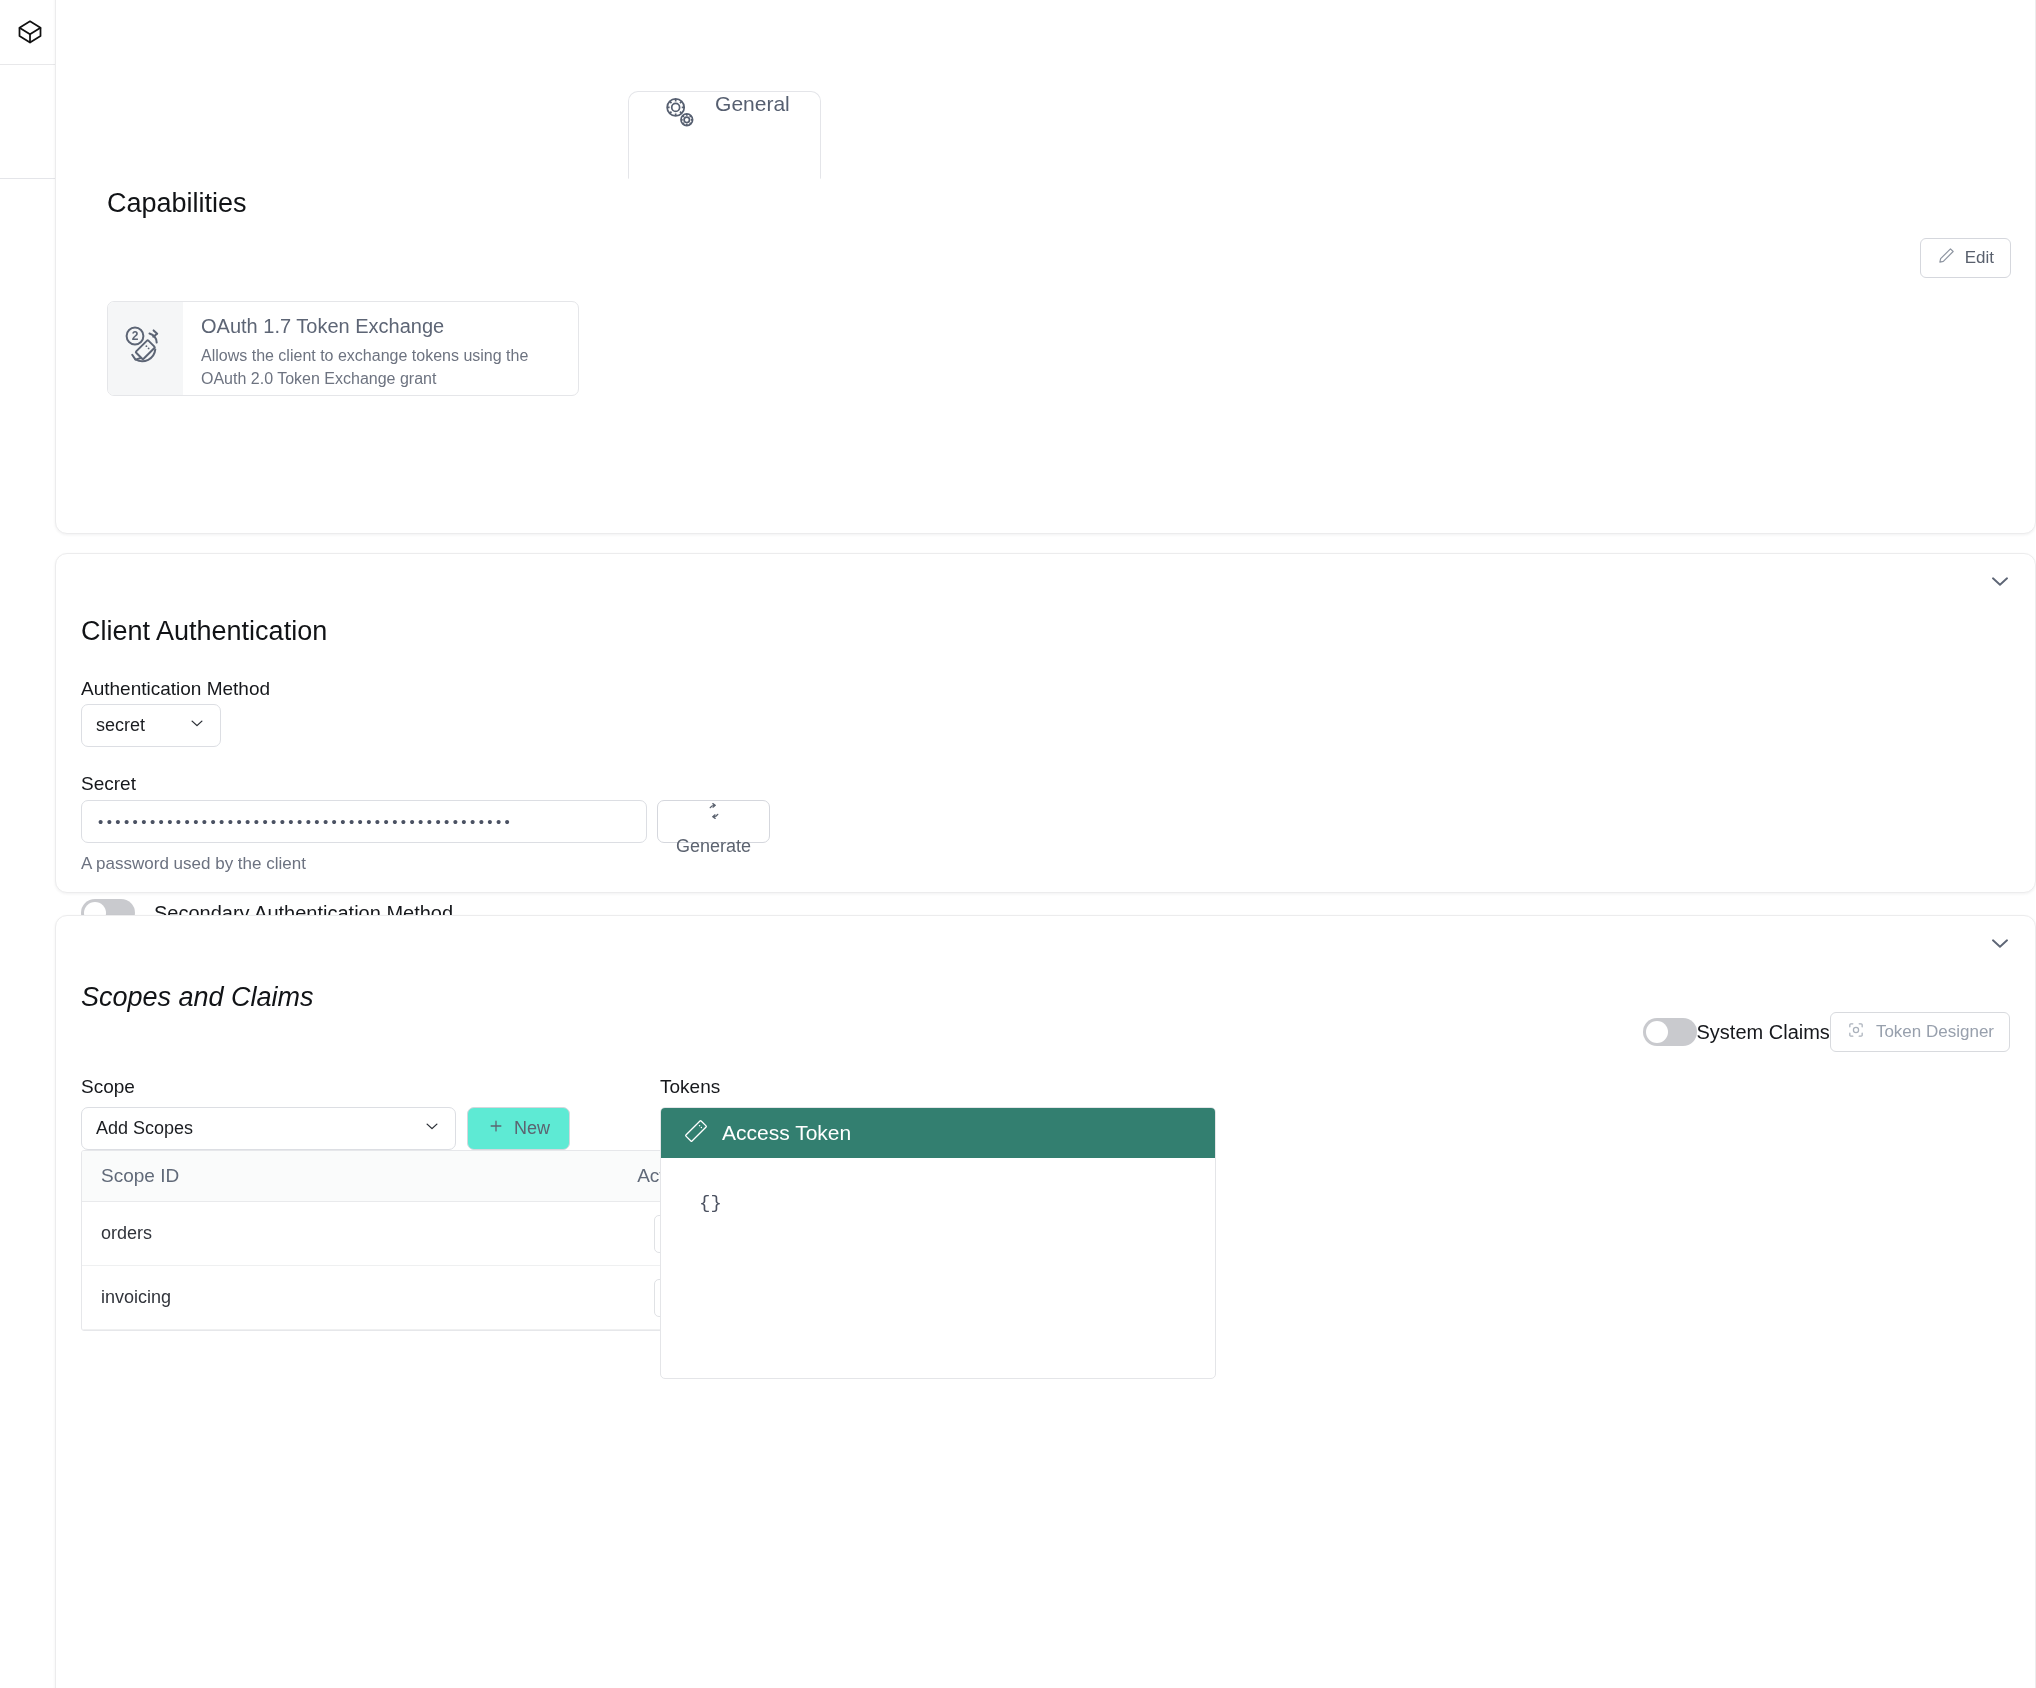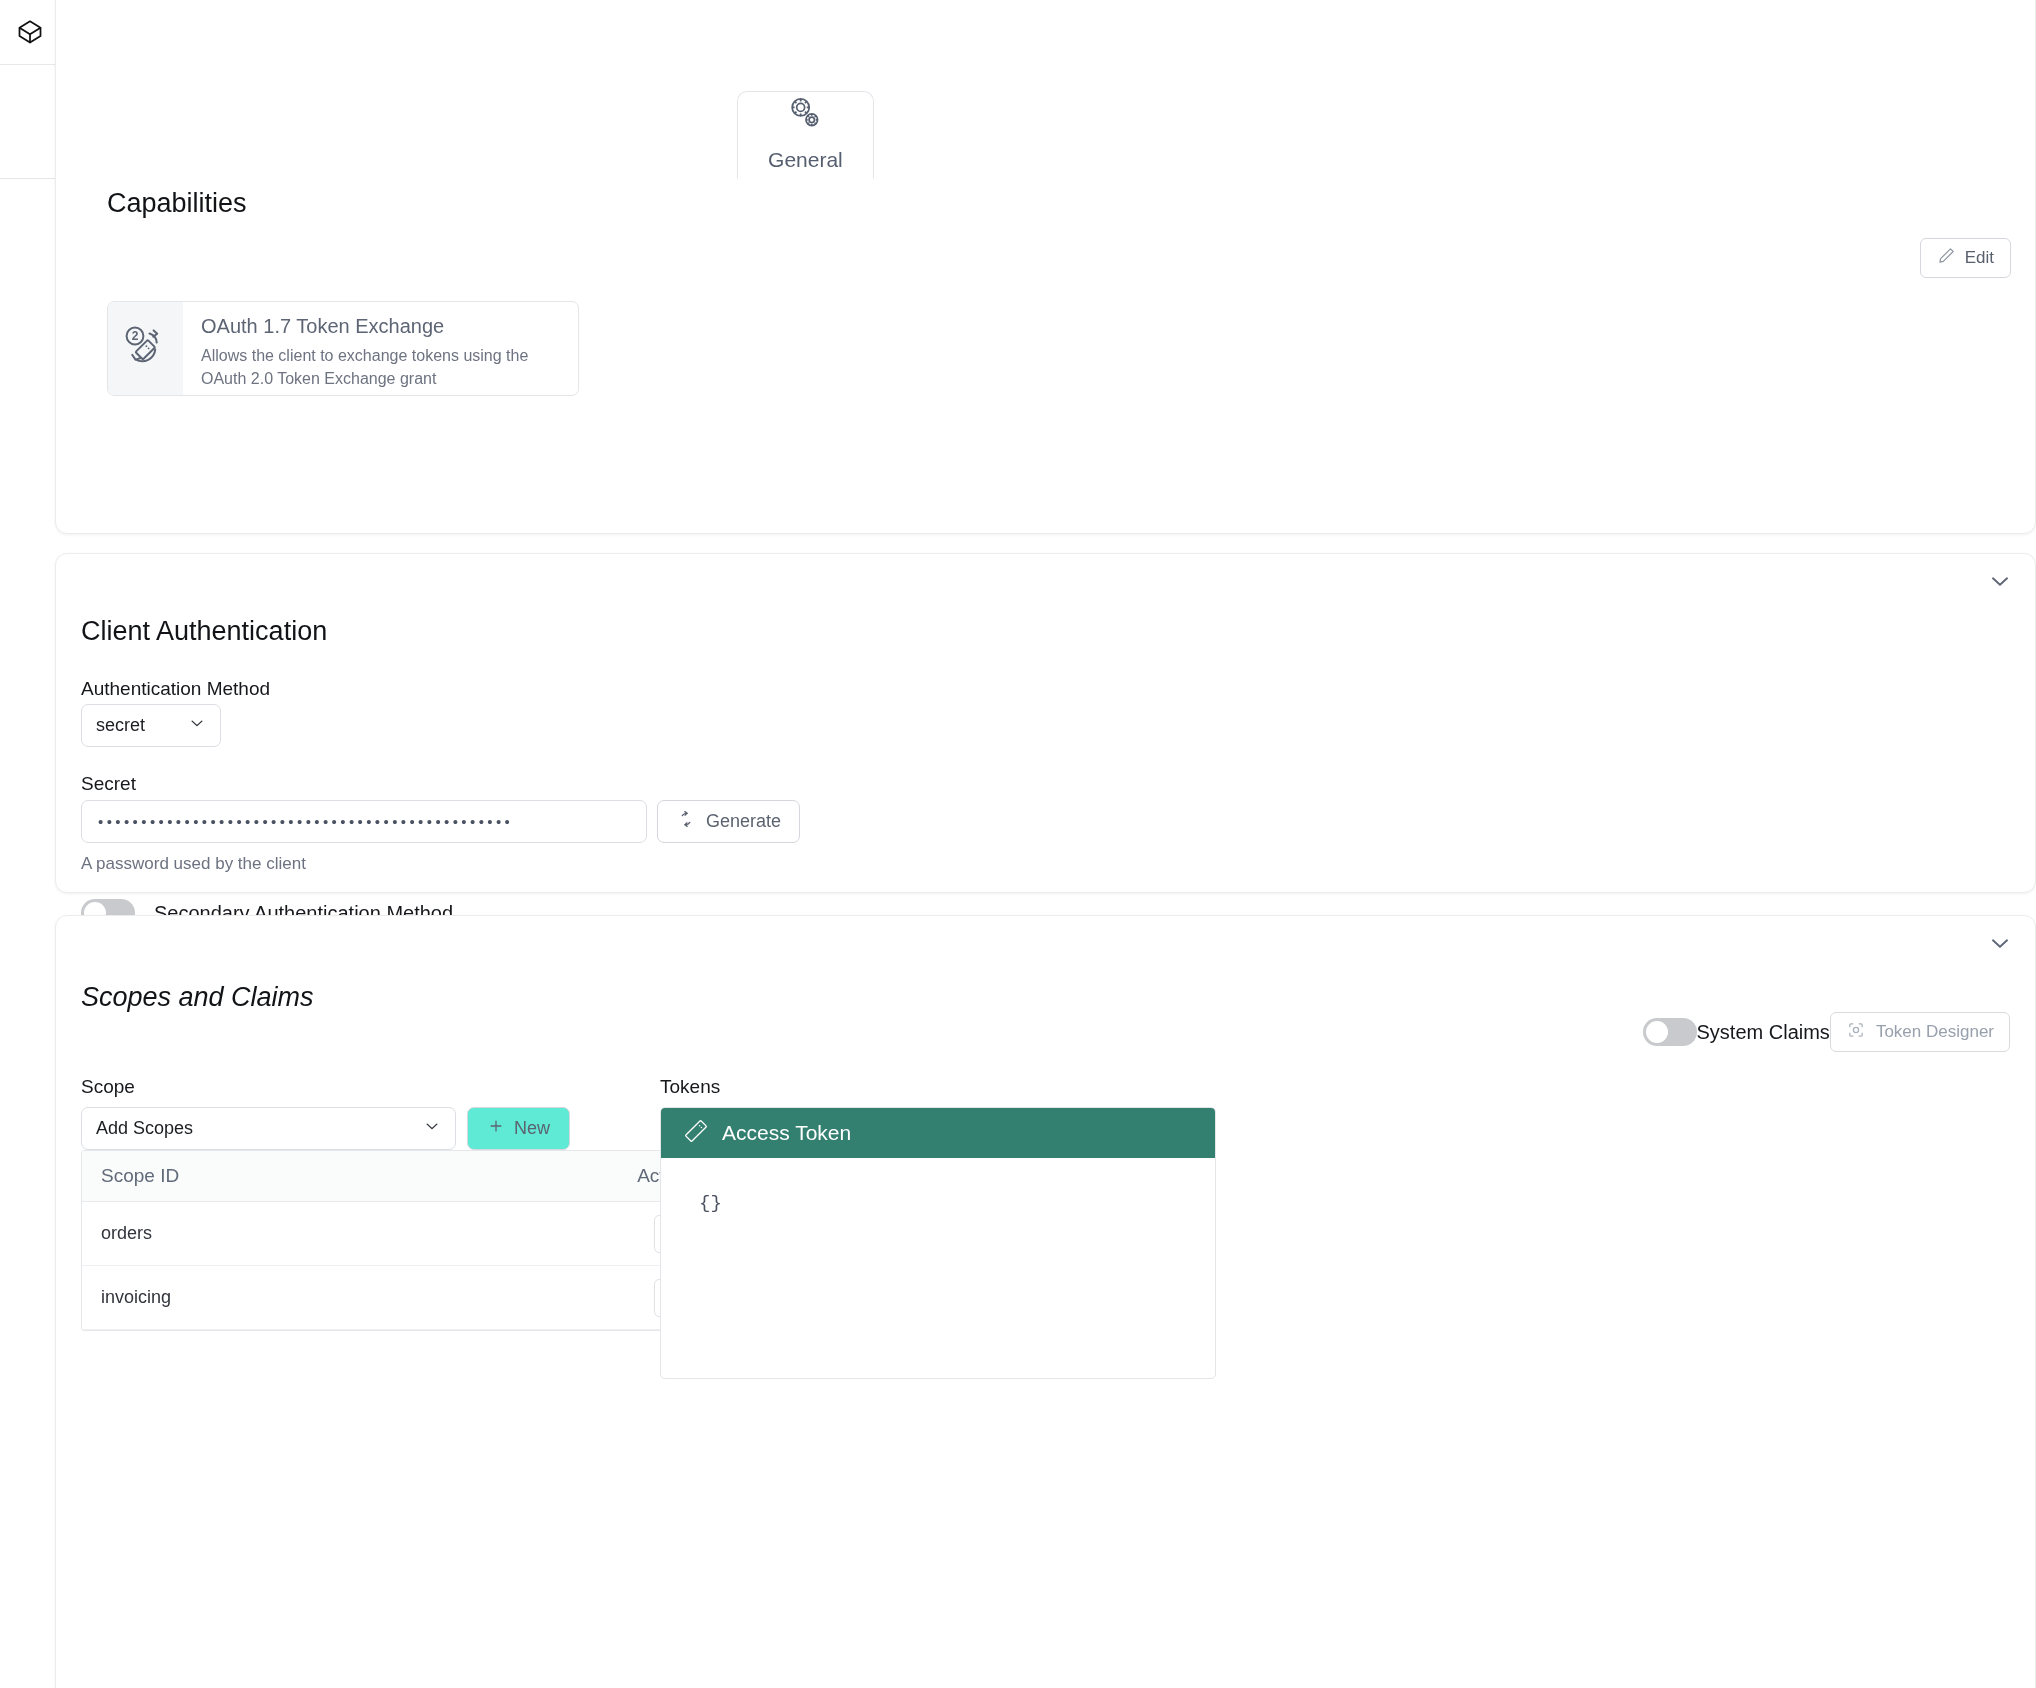--- a/index.html
+++ b/index.html
@@ -47,24 +47,24 @@
 
   
   .tabrow {
     position: absolute; left: 0; top: 65px; width: 2036px; height: 114px;
     border-bottom: 1px solid #e4e5e9;
     display: flex; align-items: flex-end; justify-content: center;
     background: #fff;
   }
   .tabs { display: flex; align-items: flex-end; gap: 0; }
   .tab {
-    display: flex; align-items: center; gap: 14px;
+    display: flex; align-items: flex-start; gap: 14px;
     padding: 0 30px; height: 82px; cursor: pointer;
     font-size: 21px; color: #565f70;
-    background: transparent; position: relative; flex-direction: column;
+    background: transparent; position: relative;
   }
   .tab.active {
     border: 1px solid #e4e5e9; border-bottom: 1px solid #fff;
     border-radius: 10px 10px 0 0;
     height: 88px; margin-bottom: -1px; background: #fff;
     z-index: 2;
   }
   .tab svg { display: block; }
   .tab-label { white-space: nowrap; }
 
@@ -125,21 +125,21 @@
   .ca-secretlabel { position: absolute; left: 25px; top: 219px; }
   .secret-row { position: absolute; left: 25px; top: 246px; display: flex; align-items: center; gap: 10px; }
   .secret-input {
     width: 566px; height: 43px; border: 1px solid #dcdee3; border-radius: 7px;
     background: #fff; display: flex; align-items: center; padding: 0 16px;
     letter-spacing: 3.4px; color: #4b5263; font-size: 15px; overflow: hidden; white-space: nowrap;
   }
   .gen-btn {
     height: 43px; border: 1px solid #d5d7dd; border-radius: 7px; background: #fff;
     display: flex; align-items: center; gap: 10px; padding: 0 18px;
-    font-size: 18px; color: #5c6370; cursor: pointer;
+    font-size: 18px; color: #5c6370; cursor: pointer; flex-direction: column;
   }
   .ca-helper { position: absolute; left: 25px; top: 300px; }
   .toggle-row { position: absolute; display: flex; align-items: center; gap: 19px; }
   .sm-toggle {
     width: 54px; height: 28px; border-radius: 14px; background: #c9cace;
     position: relative; cursor: pointer; flex: 0 0 auto;
   }
   .sm-toggle .knob {
     position: absolute; top: 3px; left: 3px; width: 22px; height: 22px;
     border-radius: 50%; background: #fff;

